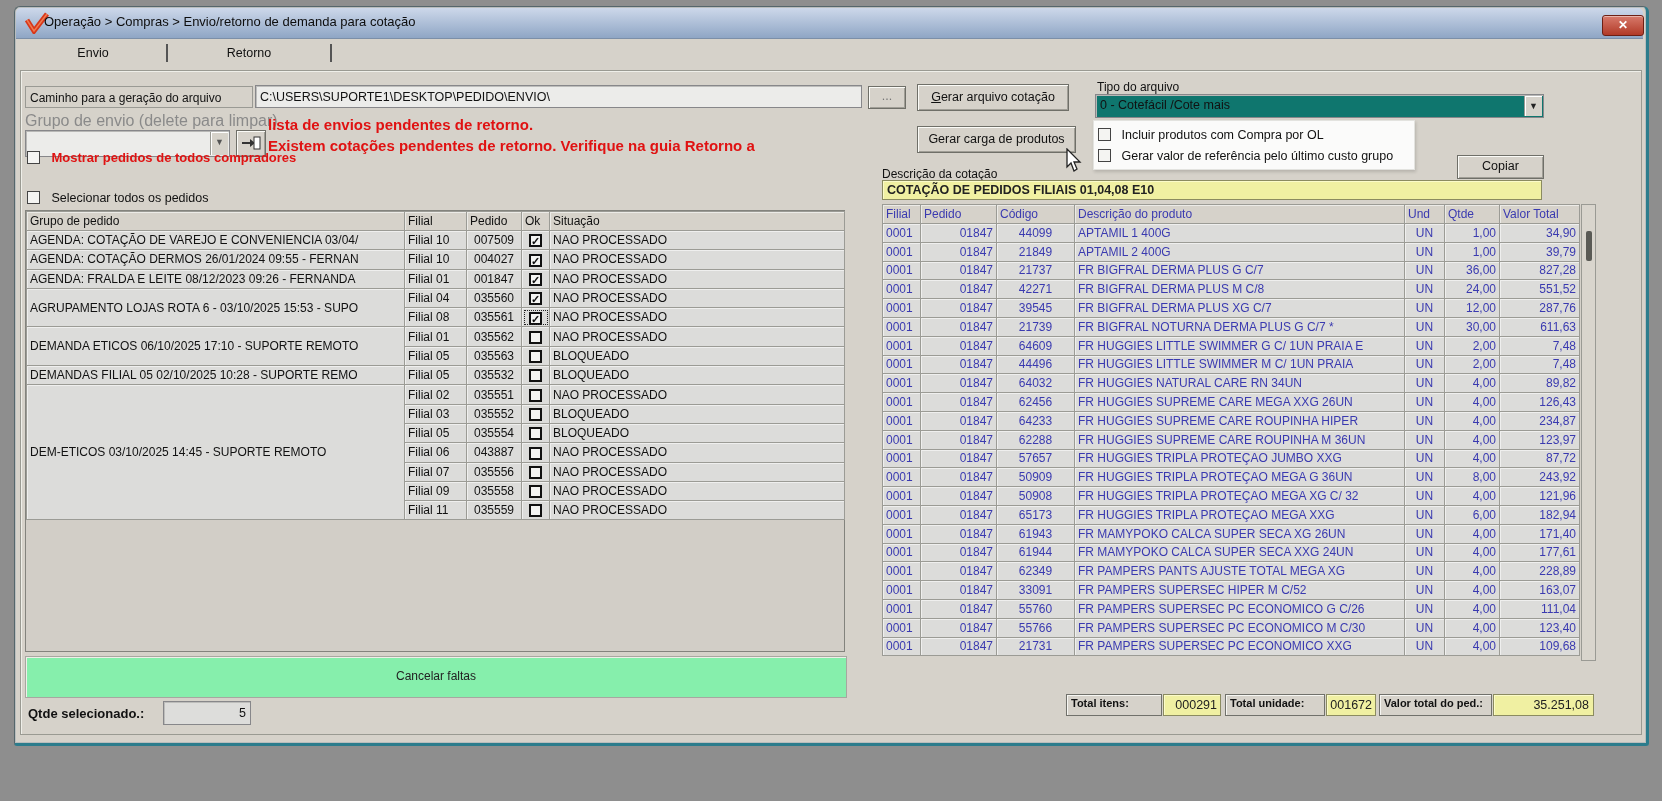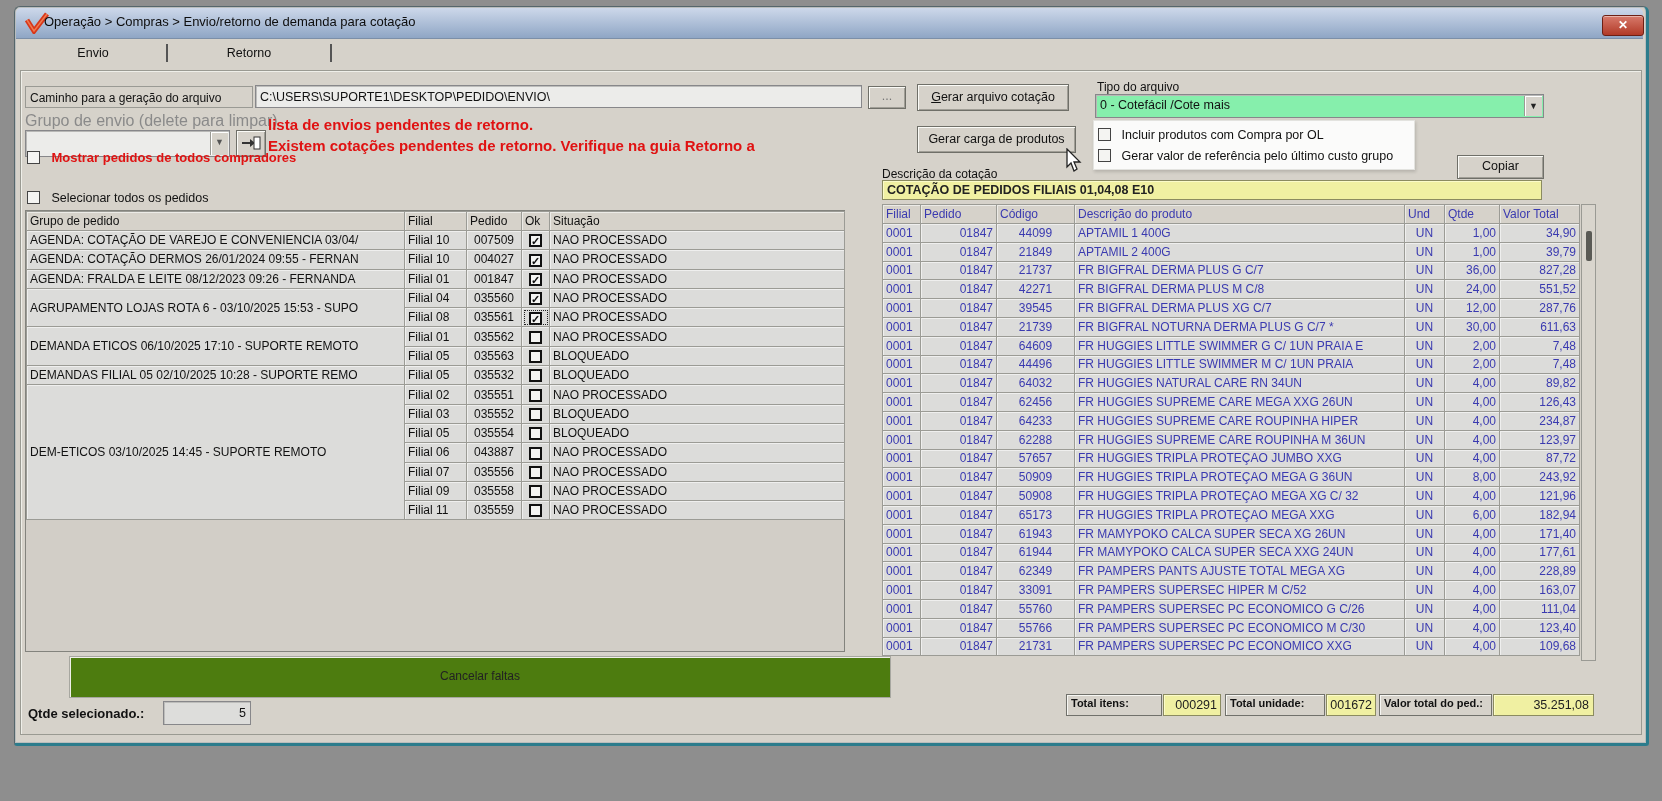--- a/index.html
+++ b/index.html
@@ -113,21 +113,21 @@
   </div>
   <div class="abs" style="left:27px;top:188px;">
     <span class="cbx"></span>
     <span class="lbl" style="margin-left:7px;vertical-align:middle;font-size:12.5px;">Selecionar todos os pedidos</span>
   </div>
 
   <div class="abs raised btn first-underline" style="left:917px;top:84px;width:150px;height:25px;line-height:24px;">Gerar arquivo cotação</div>
   <div class="abs raised btn" style="left:917px;top:126px;width:157px;height:25px;line-height:24px;">Gerar carga de produtos</div>
 
   <div class="abs lbl" style="left:1097px;top:80px;">Tipo do arquivo</div>
-  <div class="abs sunken" style="left:1095px;top:94px;width:447px;height:22px;background:#86efac;">
+  <div class="abs sunken" style="left:1095px;top:94px;width:447px;height:22px;background:#0f766e;">
     <span style="position:absolute;left:4px;top:3px;font-size:12.5px;color:#111;">0 - Cotefácil /Cote mais</span>
     <span class="combo-arrow" style="color:#222;">▼</span>
   </div>
 
   <div class="abs white-panel" style="left:1093px;top:120px;width:320px;height:48px;"></div>
   <div class="abs" style="left:1098px;top:125px;">
     <span class="cbx"></span>
     <span class="lbl" style="margin-left:6px;vertical-align:middle;font-size:12.5px;">Incluir produtos com Compra por OL</span>
   </div>
   <div class="abs" style="left:1098px;top:146px;">
@@ -489,21 +489,21 @@
           <td class="ra">4,00</td>
           <td class="ra">109,68</td>
         </tr>
       </tbody>
   </table>
 
   <div class="abs scroll-track" style="left:1581px;top:204px;width:15px;height:457px;">
     <div class="scroll-thumb" style="top:26px;height:30px;"></div>
   </div>
 
-  <div class="abs" style="left:25px;top:656px;width:820px;height:40px;background:#4d7c0f;border:1px solid #a7a7a0;box-shadow:inset 1px 1px 0 #efefe9;text-align:center;line-height:38px;font-size:12px;color:#222;margin-left:44px;">Cancelar faltas</div>
+  <div class="abs" style="left:25px;top:656px;width:820px;height:40px;background:#86efac;border:1px solid #a7a7a0;box-shadow:inset 1px 1px 0 #efefe9;text-align:center;line-height:38px;font-size:12px;color:#222;">Cancelar faltas</div>
 
   <div class="abs" style="left:28px;top:706px;font-size:13px;font-weight:bold;color:#111;">Qtde selecionado.:</div>
   <input class="abs field" style="left: 163px; top: 701px; width: 88px; height: 24px; text-align: right; background: rgb(221, 221, 219);" value="5">
 
   <div class="abs tot-label" style="left:1066px;top:694px;width:96px;height:22px;">Total itens:</div>
   <div class="abs yellow ra" style="left:1163px;top:694px;width:58px;height:22px;line-height:20px;padding-right:3px;">000291</div>
   <div class="abs tot-label" style="left:1225px;top:694px;width:100px;height:22px;">Total unidade:</div>
   <div class="abs yellow ra" style="left:1326px;top:694px;width:50px;height:22px;line-height:20px;padding-right:3px;">001672</div>
   <div class="abs tot-label" style="left:1379px;top:694px;width:113px;height:22px;">Valor total do ped.:</div>
   <div class="abs yellow ra" style="left:1493px;top:694px;width:101px;height:22px;line-height:20px;padding-right:4px;">35.251,08</div>

